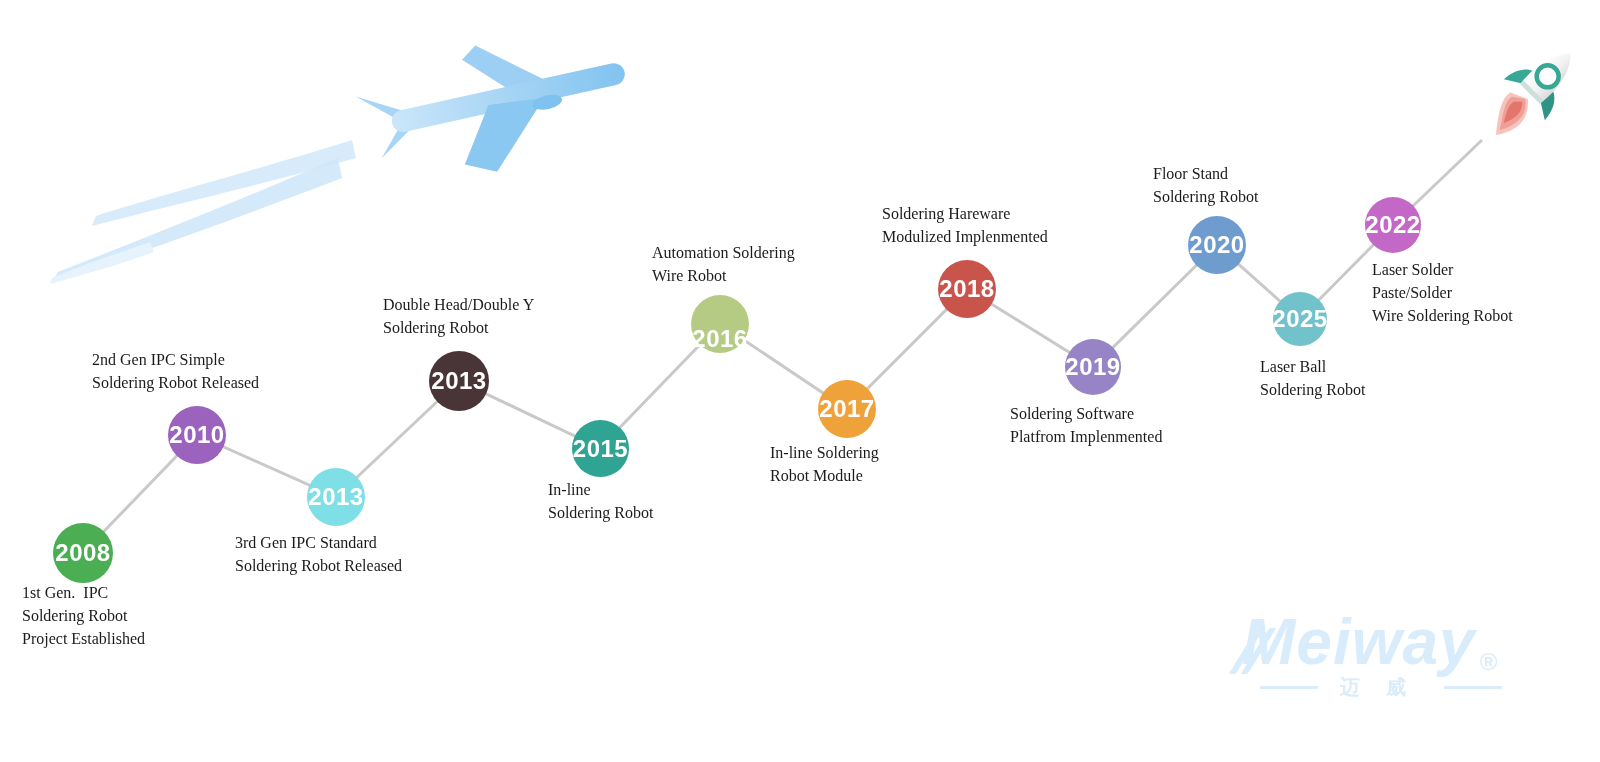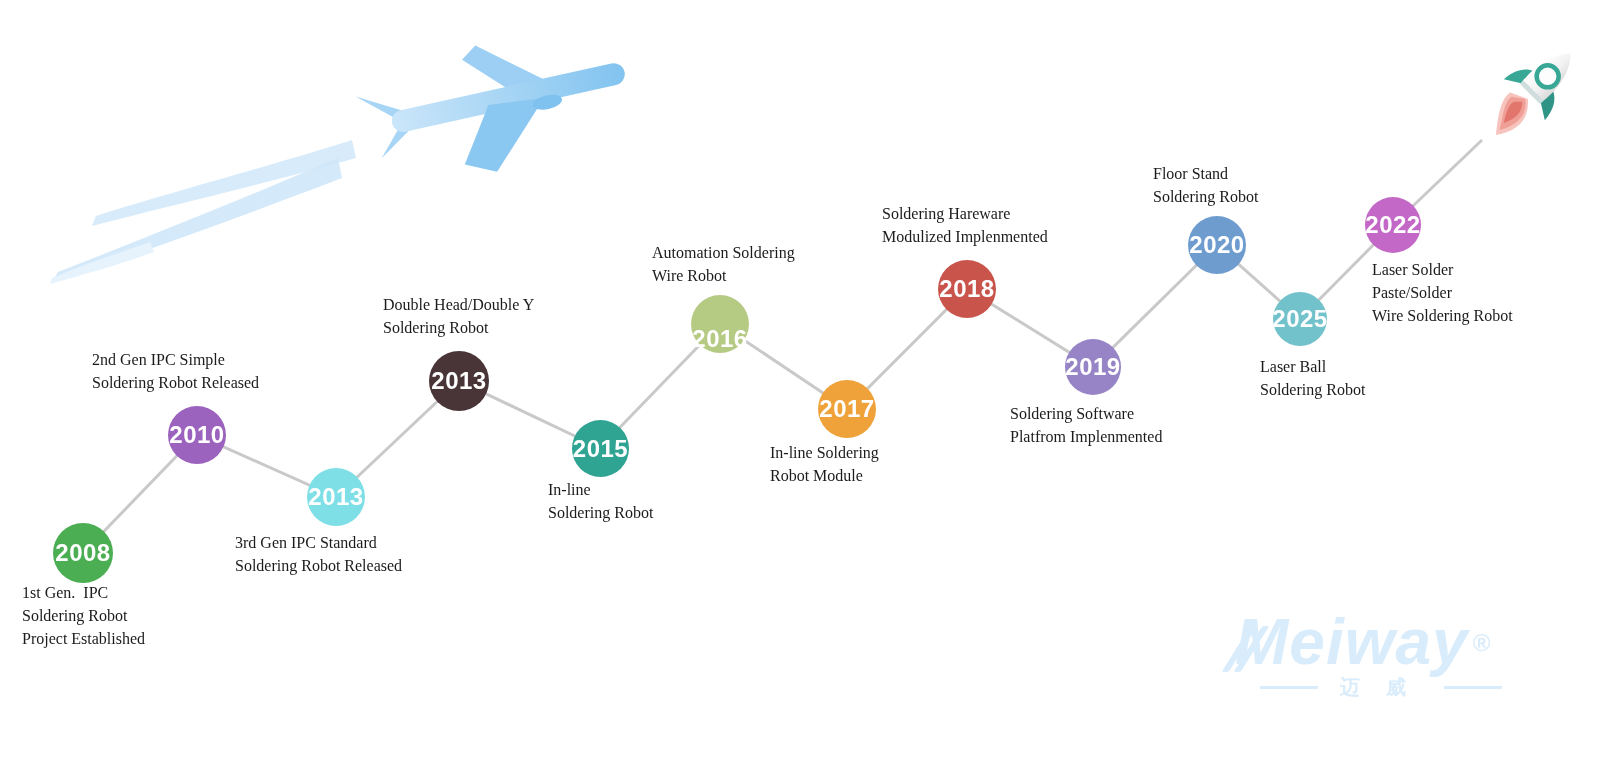--- a/index.html
+++ b/index.html
@@ -14,21 +14,21 @@
   }
   .node .yr {
     color:#ffffff; font-weight:bold; font-size:24px; letter-spacing:.5px;
     font-family:"Liberation Sans", sans-serif;
   }
   .mlabel {
     position:absolute; font-family:Liberation Serif, serif;
     font-size:16px; line-height:23px; color:#1b1b1b; white-space:pre-wrap;
   }
   .wm { position:absolute; left:1236px; top:610px; width:290px; }
-  .wm-brandrow { display:flex; align-items:center; }
+  .wm-brandrow { display:flex; align-items:flex-end;margin-left:7px; }
   .wm-slashes { display:flex; gap:5px; margin-top:14px; margin-right:-20px; }
   .wm-slash { width:7px; height:46px; transform:skewX(-32deg); background:#d9ecfb; border-radius:2px; }
   .wm-brand {
     font-size:64px; line-height:64px; font-weight:bold; font-style:italic;
     letter-spacing:1px; color:#d9ecfb;
   }
   .wm-reg { font-size:24px; line-height:24px; color:#d9ecfb; margin-top:2px; margin-left:4px; font-weight:bold; }
   .wm-cnrow { display:flex; align-items:center; justify-content:center; gap:12px; margin-top:0px; }
   .wm-dash { width:58px; height:3px; background:#d9ecfb; }
   .wm-cn { font-size:20px; letter-spacing:26px; text-indent:10px; color:#d9ecfb; font-weight:bold; white-space:nowrap; }

